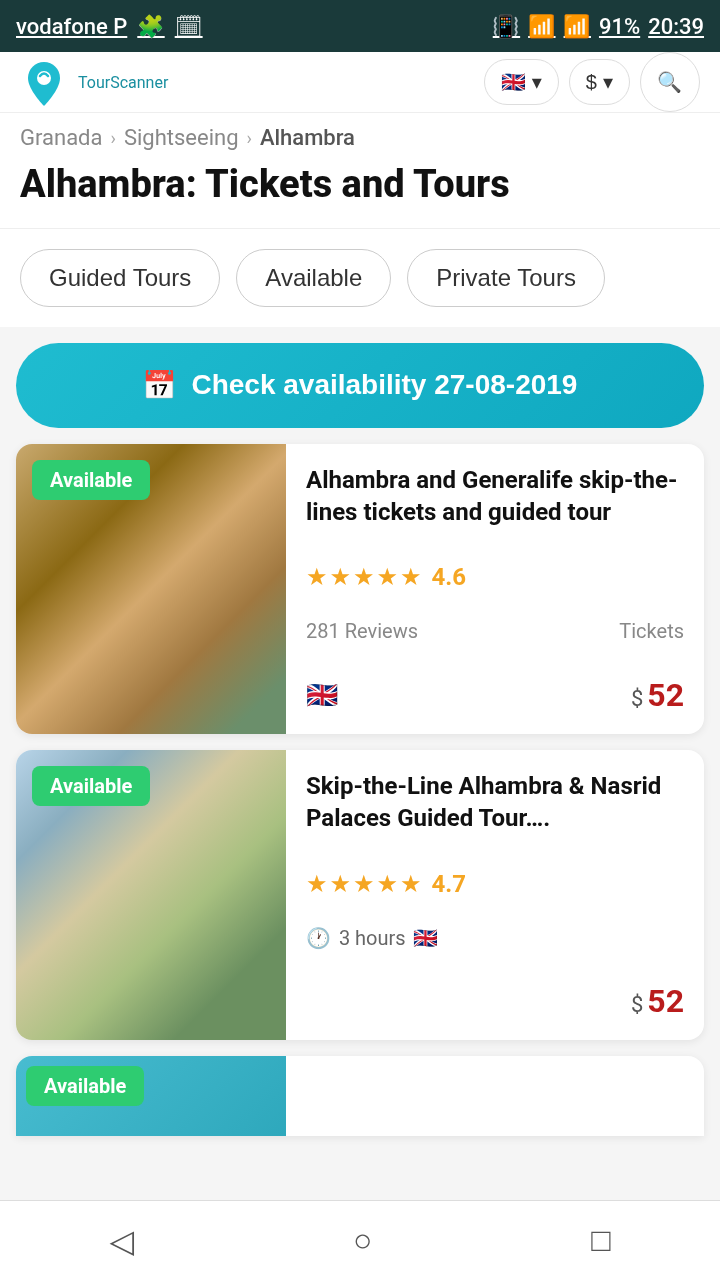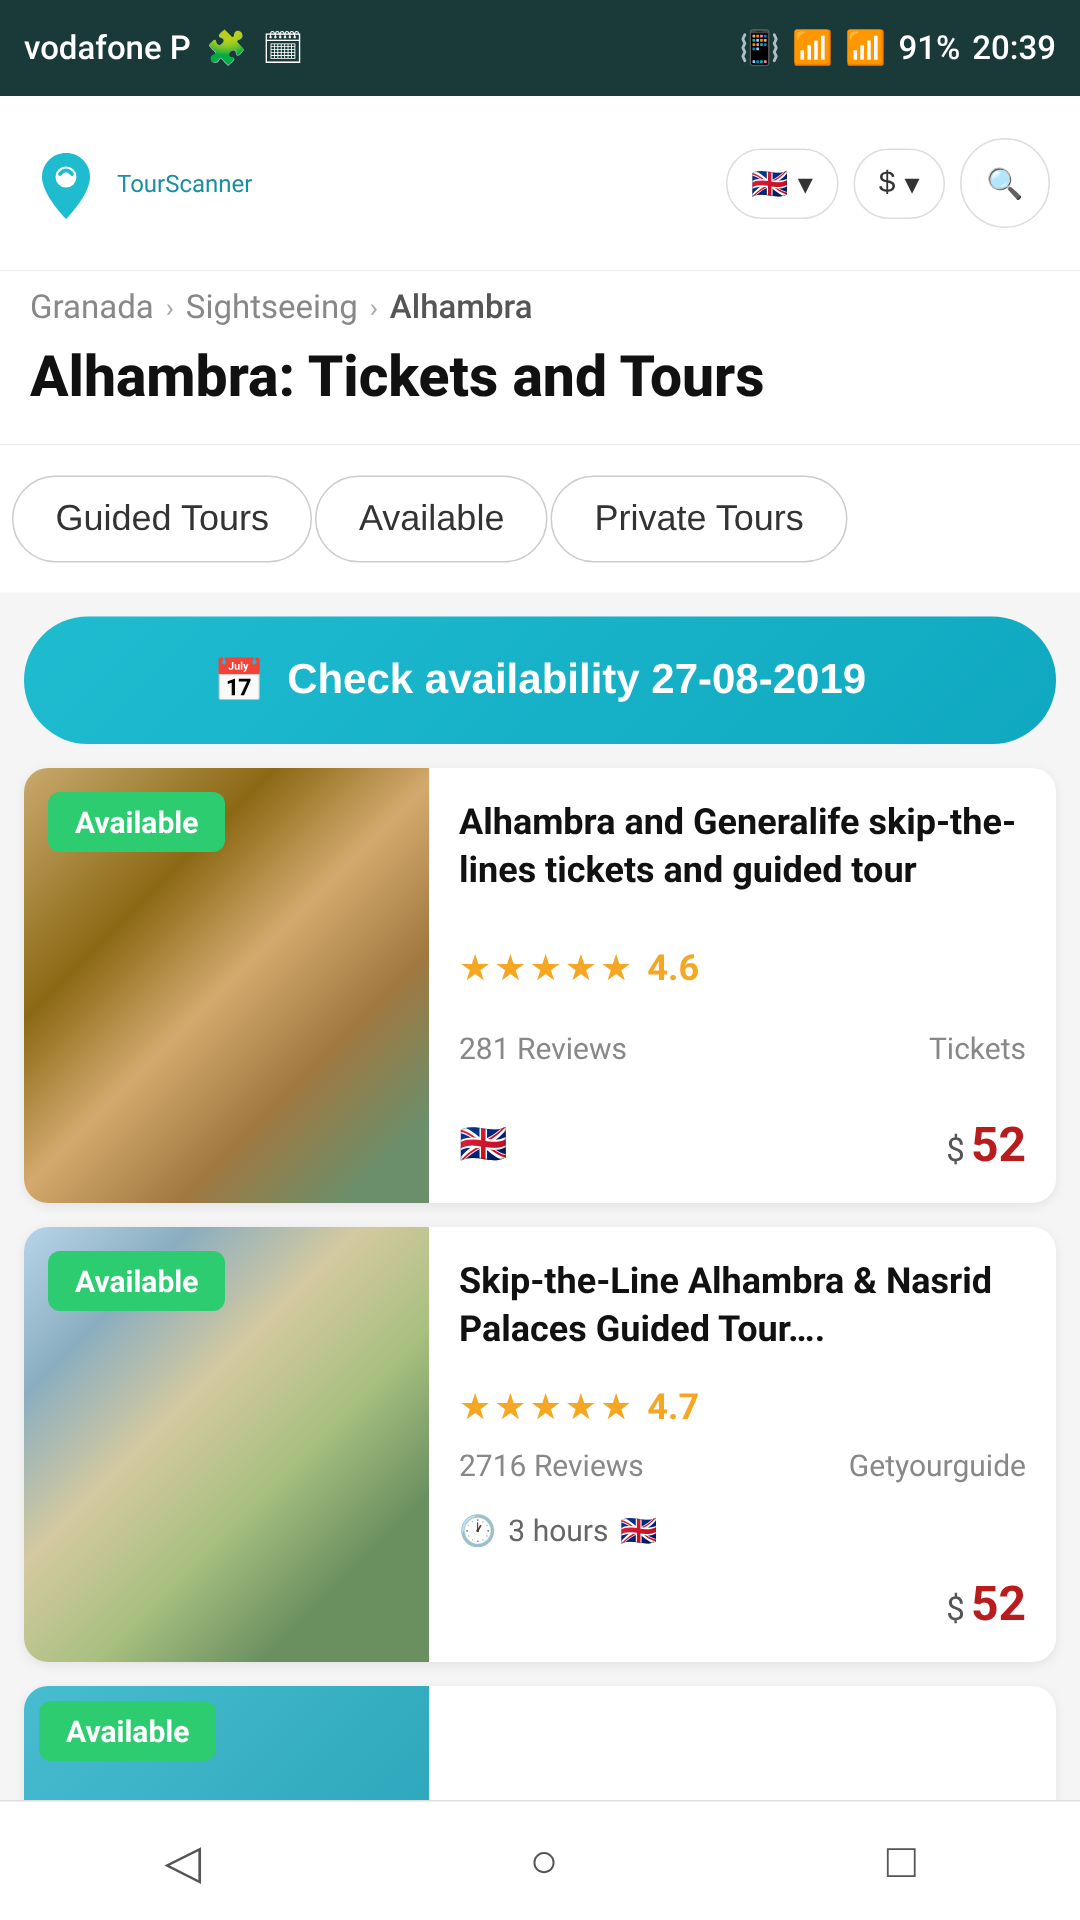--- a/index.html
+++ b/index.html
@@ -13,31 +13,32 @@
     }
 
     
     .status-bar {
       background: #1a3a3a;
       color: white;
       display: flex;
       justify-content: space-between;
       align-items: center;
       padding: 6px 16px;
-      height: 64px;
+      height: 52px;
       font-size: 22px;
       font-weight: 500;
+      text-decoration: underline;
     }
     .status-left { display: flex; align-items: center; gap: 10px; }
     .status-right { display: flex; align-items: center; gap: 8px; }
 
     
     .header {
       background: white;
-      padding: 28px 20px;
+      padding: 0 20px;
       display: flex;
       align-items: center;
       justify-content: space-between;
       border-bottom: 1px solid #eee;
     }
     .logo-area { display: flex; align-items: center; gap: 10px; }
     .logo-icon {
       width: 48px;
       height: 48px;
     }
@@ -87,23 +88,23 @@
     .page-title {
       font-size: 38px;
       font-weight: 800;
       color: #111;
       line-height: 1.2;
     }
 
     
     .filter-area {
       background: white;
-      padding: 20px 8px;
-      display: flex;
-      gap: 2px;
+      padding: 20px 20px;
+      display: flex;
+      gap: 16px;
       overflow-x: auto;
       scrollbar-width: none;
     }
     .filter-area::-webkit-scrollbar { display: none; }
     .filter-chip {
       border: 1.5px solid #ccc;
       border-radius: 40px;
       padding: 14px 28px;
       font-size: 24px;
       color: #333;
@@ -355,24 +356,20 @@
     <div class="card-image">
       <div class="img-alhambra-2"></div>
       <div class="available-badge">Available</div>
     </div>
     <div class="card-info">
       <div class="card-title">Skip-the-Line Alhambra &amp; Nasrid Palaces Guided Tour….</div>
       <div class="stars-row">
         <span class="stars">★★★★★</span>
         <span class="rating-num">4.7</span>
       </div>
-      <div class="reviews-provider">
-        <span>2716 Reviews</span>
-        <span>Getyourguide</span>
-      </div>
       <div class="duration-row">
         <span>🕐</span>
         <span>3 hours</span>
         <span>🇬🇧</span>
       </div>
       <div class="card-bottom">
         <span></span>
         <div class="price-area">
           <span class="price-dollar">$</span>
           <span class="price-num">52</span>

